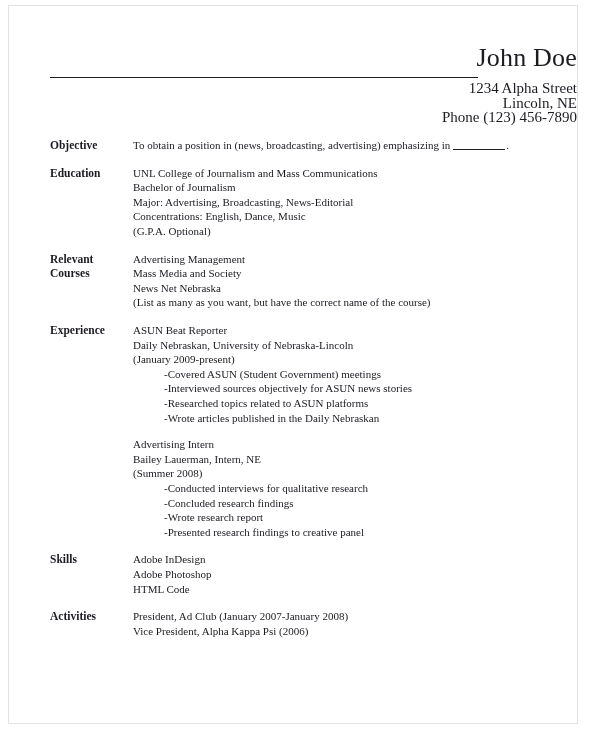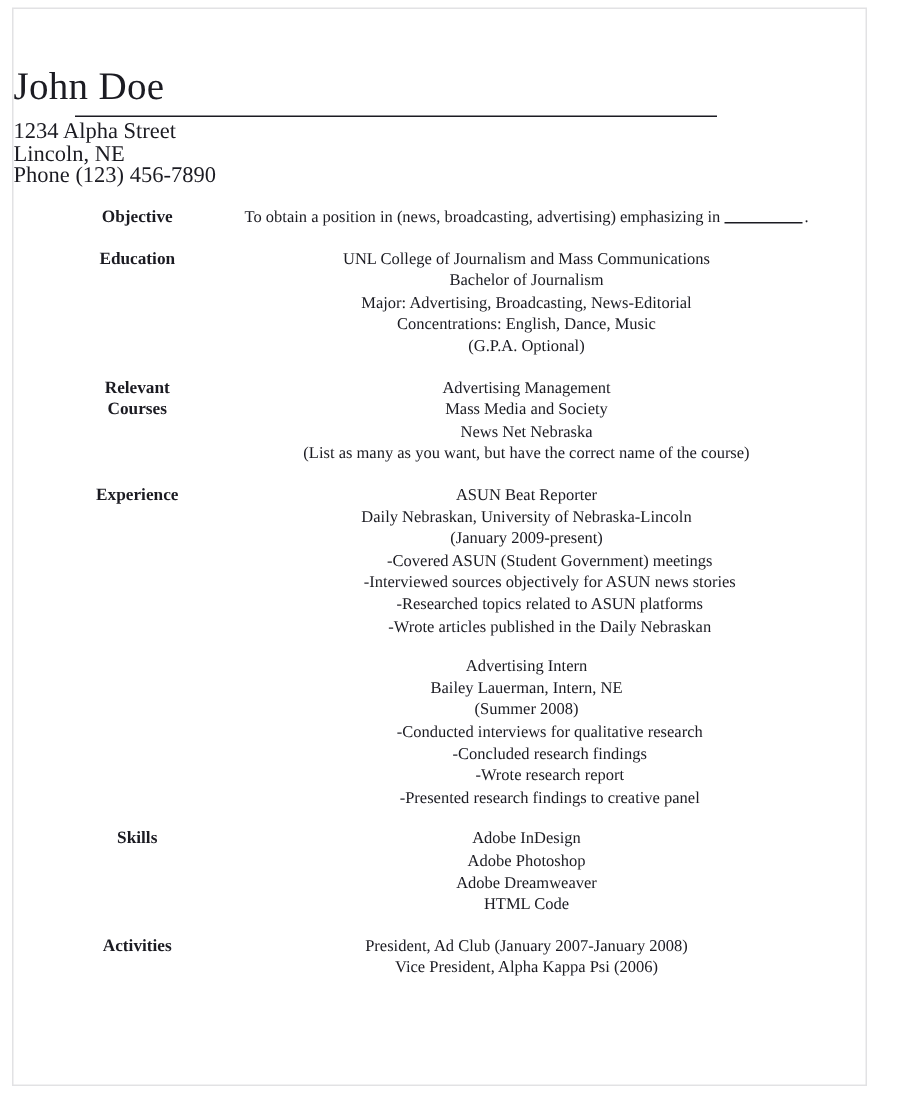--- a/index.html
+++ b/index.html
@@ -19,21 +19,21 @@
     left: 8px;
     top: 5px;
     width: 570px;
     height: 719px;
     background: #ffffff;
     border: 1px solid #e2e2e4;
     box-sizing: border-box;
     overflow: hidden;
   }
   .header {
-    text-align: left;
+    text-align: right;
     padding-top: 38px;
   }
   .resume-name {
     font-size: 26px;
     font-weight: 400;
     letter-spacing: 0.2px;
     line-height: 1.05;
     margin: 0;
   }
   .name-rule {
@@ -50,21 +50,20 @@
     font-size: 15px;
     line-height: 14.6px;
   }
   .body-area {
     margin-top: 13px;
   }
   .section {
     display: flex;
     align-items: flex-start;
     margin-bottom: 13px;
-    text-align: center;
   }
   .section-label {
     width: 124px;
     flex: 0 0 124px;
     padding-left: 41px;
     box-sizing: border-box;
     font-size: 11.5px;
     font-weight: bold;
     line-height: 14.6px;
   }
@@ -161,21 +160,20 @@
         </div>
 
       </div>
     </div>
 
     <div class="section">
       <div class="section-label">Skills</div>
       <div class="section-content">
         <div class="line">Adobe InDesign</div>
         <div class="line">Adobe Photoshop</div>
-        <div class="line">Adobe Dreamweaver</div>
         <div class="line">HTML Code</div>
       </div>
     </div>
 
     <div class="section">
       <div class="section-label">Activities</div>
       <div class="section-content">
         <div class="line">President, Ad Club (January 2007-January 2008)</div>
         <div class="line">Vice President, Alpha Kappa Psi (2006)</div>
       </div>

